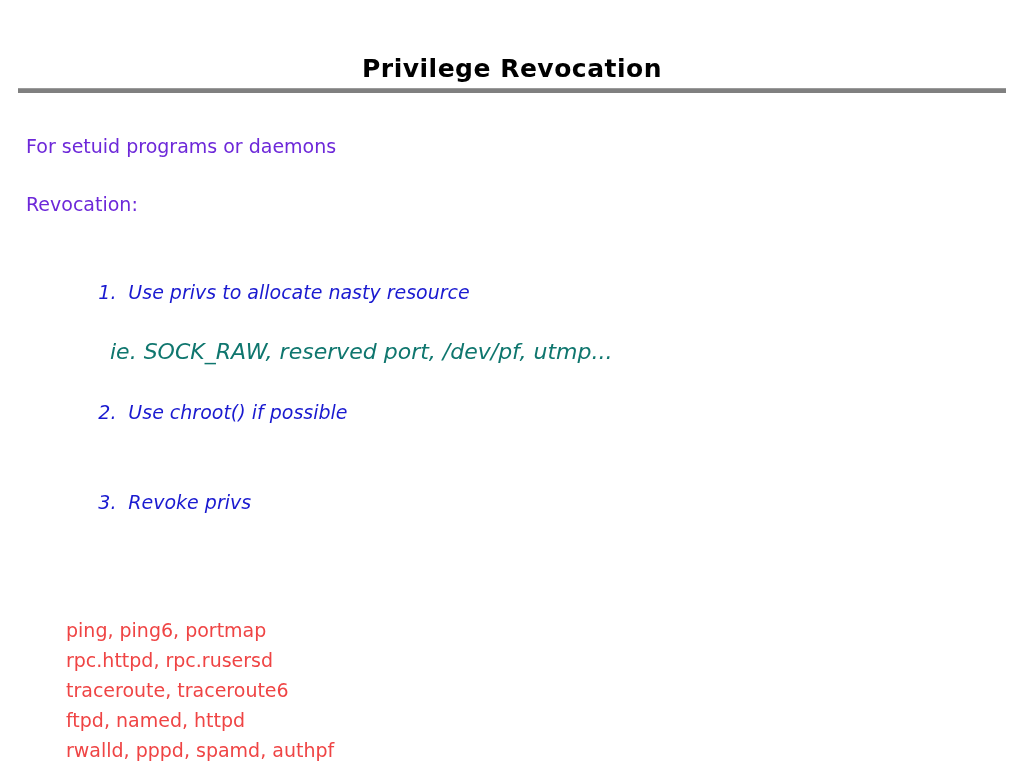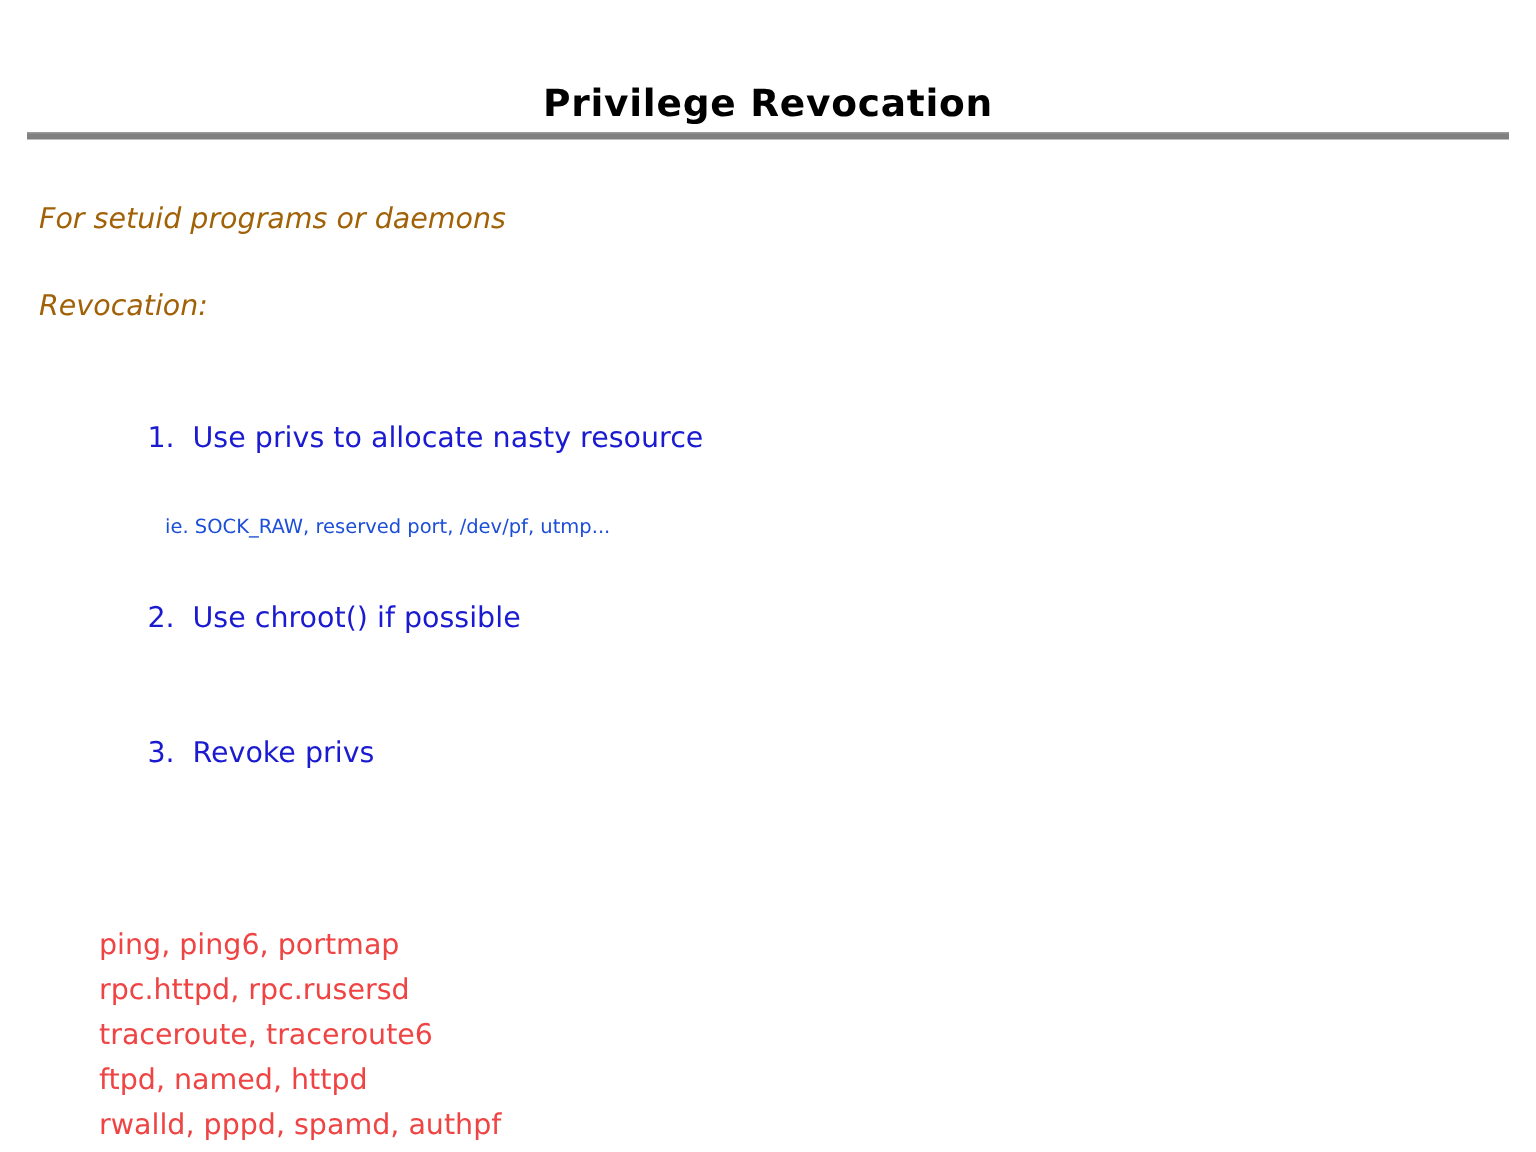--- a/index.html
+++ b/index.html
@@ -44,41 +44,42 @@
     position: absolute;
     top: 95px;
     left: 26px;
     width: 960px;
   }
   .line {
     font-size: 19px;
     line-height: 30px;
     white-space: pre;
   }
-  .blue { color: #a16207; font-style: italic; }
+  .blue { color: #6d28d9; }
   .gap-28 { height: 28px; }
   .gap-34 { height: 34px; }
 
   .numbered {
     margin-left: 24px;
+    font-style: italic;
   }
   .num-item {
     font-size: 19px;
     line-height: 30px;
     color: #1a1ad0;
     white-space: pre;
   }
   .num-item .num {
     display: inline-block;
     width: 30px;
   }
   .sub-note {
-    font-size: 13px;
+    font-size: 22px;
     line-height: 30px;
-    color: #1d4ed8;
+    color: #0f766e;
     white-space: pre;
     margin-left: 60px;
   }
   .prog-list {
     margin-left: 40px;
   }
   .prog-line {
     font-size: 19px;
     line-height: 30px;
     color: #ef4444;

